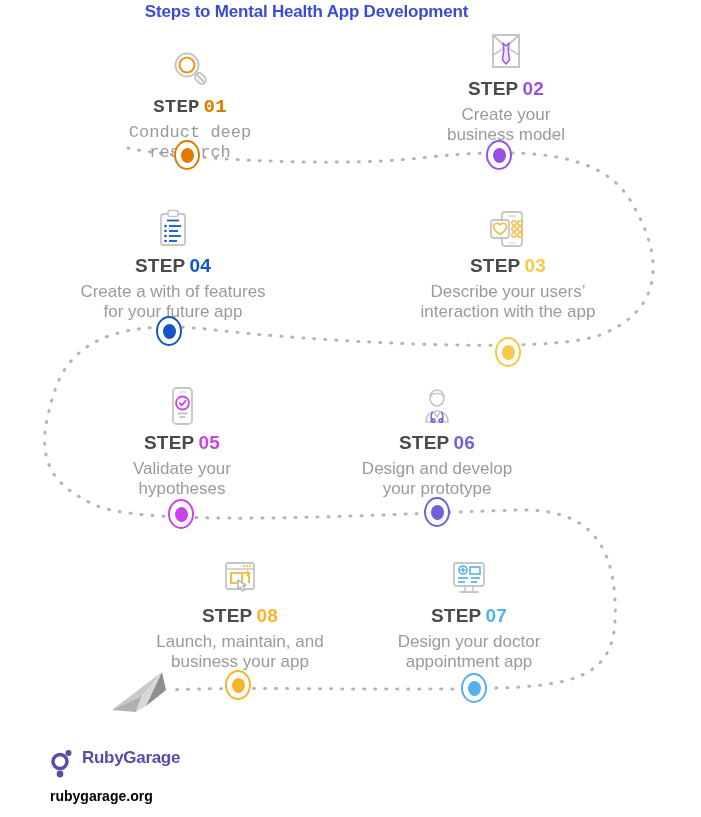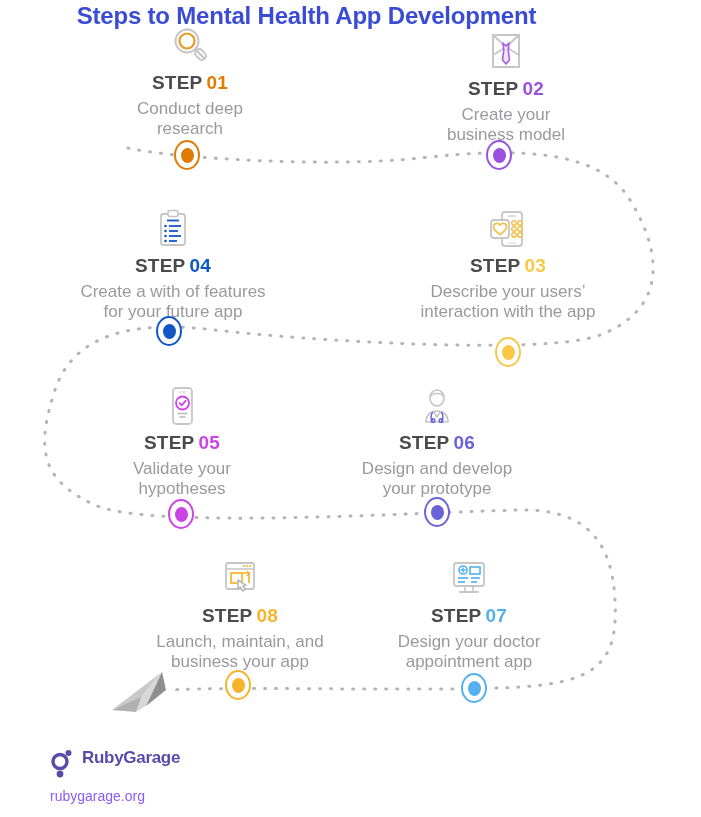--- a/index.html
+++ b/index.html
@@ -20,21 +20,21 @@
     overflow: hidden;
   }
 
   
   .title {
     position: absolute;
     left: 0;
     top: 2px;
     width: 613px;
     text-align: center;
-    font-size: 24px;
+    font-size: 17px;
     font-weight: bold;
     letter-spacing: -0.2px;
     color: #3b4cd4;
   }
 
   
   .path-layer {
     position: absolute;
     left: 0;
     top: 0;
@@ -112,21 +112,22 @@
     font-size: 17px;
     font-weight: bold;
     color: #5b4aa8;
     letter-spacing: -0.3px;
   }
   .site-url {
     position: absolute;
     left: 50px;
     top: 788px;
     font-size: 14px;
-    color: #8b5cf6;
+    color: #000000;
+    font-weight: bold;
   }
 
   
   .plane {
     position: absolute;
     left: 110px;
     top: 666px;
     width: 62px;
     height: 52px;
   }
@@ -152,21 +153,21 @@
              C 440,692 230,686 170,690" fill="none" stroke="#b4b4b4" stroke-width="3" stroke-linecap="round" stroke-dasharray="1 10"></path>
   </svg>
 
   <svg class="plane" viewBox="0 0 62 52" aria-hidden="true">
     <polygon points="2,44 52,6 32,30" fill="#c9c9c9"></polygon>
     <polygon points="2,44 32,30 26,46" fill="#b0b0b0"></polygon>
     <polygon points="26,46 32,30 52,6 36,40" fill="#d8d8d8"></polygon>
     <polygon points="36,40 52,6 56,24" fill="#8e8e8e"></polygon>
   </svg>
 
-  <div class="step" style="left:70px; top:20px;">
+  <div class="step" style="left:70px; top:44px;font-family:Liberation Mono, monospace;">
     <div class="step-icon">
       <svg width="44" height="44" viewBox="0 0 44 44" aria-hidden="true">
         <circle cx="19" cy="17" r="11.5" fill="none" stroke="#c6c6c6" stroke-width="2"></circle>
         <circle cx="19" cy="17" r="7.5" fill="none" stroke="#e89a22" stroke-width="2.2"></circle>
         <path d="M27.5 25.5 L36 34" stroke="#c6c6c6" stroke-width="2.4" stroke-linecap="round"></path>
         <rect x="26.5" y="26.5" width="12" height="8" rx="4" transform="rotate(45 32.5 30.5)" fill="none" stroke="#c6c6c6" stroke-width="2"></rect>
       </svg>
     </div>
     <div class="step-title">
       <span>STEP</span><span class="num" style="color:#e07b00">01</span>

